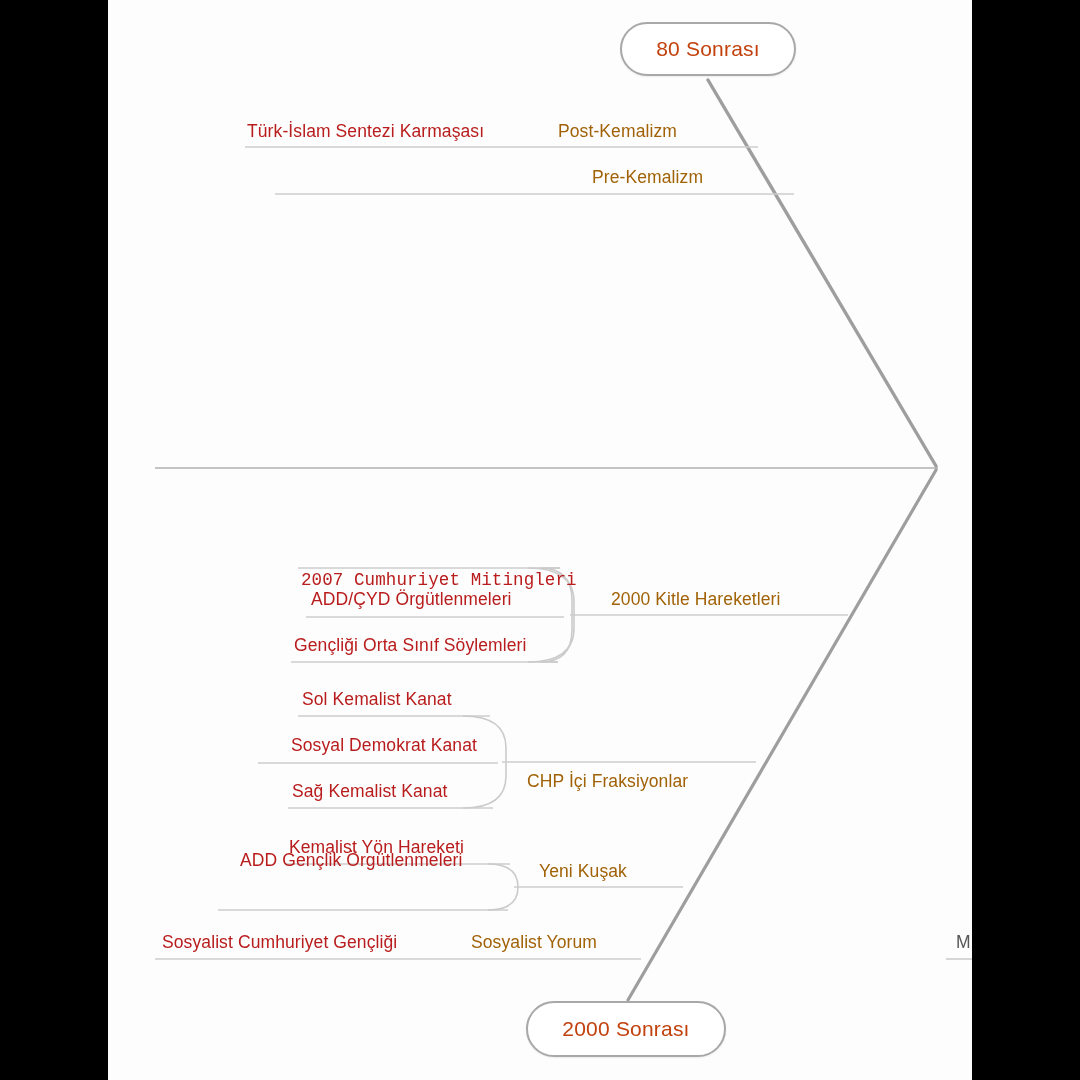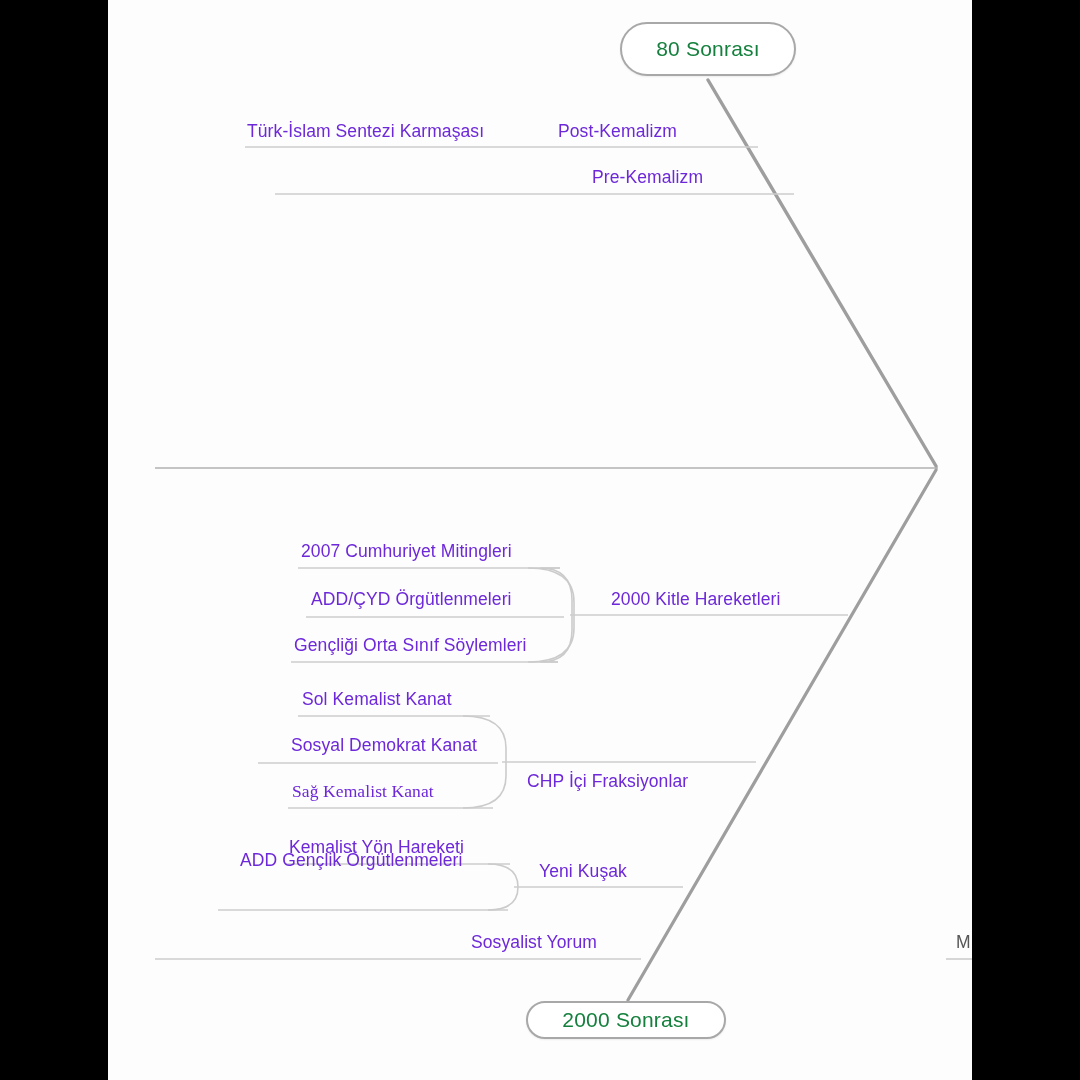--- a/index.html
+++ b/index.html
@@ -37,39 +37,39 @@
     overflow: visible;
   }
 
   
   .node {
     position: absolute;
     display: flex; align-items: center; justify-content: center;
     border: 2px solid #a8a8a8;
     border-radius: 40px;
     background: #ffffff;
-    color: #15803d;
+    color: #c2410c;
     font-size: 21px;
     letter-spacing: .2px;
     z-index: 20;
     box-shadow: 0 1px 2px rgba(0,0,0,.07);
   }
   .node-top    { left: 512px; top: 22px;   width: 176px; height: 54px; }
-  .node-bottom { left: 418px; top: 1001px; width: 200px; height: 38px; }
+  .node-bottom { left: 418px; top: 1001px; width: 200px; height: 56px; }
 
   
   .lbl {
     position: absolute;
-    color: #6d28d9;
+    color: #b91c1c;
     font-size: 17.5px;
     white-space: nowrap;
     z-index: 15;
     letter-spacing: .1px;
   }
-  .lbl-cat { color: #6d28d9; }
+  .lbl-cat { color: #a16207; }
   .clip-right { color: #575757; }
 </style>
 </head>
 <body>
 
 <div id="stage">
 
   <div class="canvas">
 
     <svg viewBox="0 0 864 1080" preserveAspectRatio="none">
@@ -114,34 +114,35 @@
     </div>
     <div class="node node-bottom">
       <span>2000 Sonrası</span>
     </div>
 
     <div class="lbl" style="left:139px; top:121px;">Türk-İslam Sentezi Karmaşası</div>
     <div class="lbl lbl-cat" style="left:450px; top:121px;">Post-Kemalizm</div>
 
     <div class="lbl lbl-cat" style="left:484px; top:167px;">Pre-Kemalizm</div>
 
-    <div class="lbl" style="left:193px; top:541px;">2007 Cumhuriyet Mitingleri</div>
+    <div class="lbl" style="left:193px; top:570px;font-family:Liberation Mono, monospace;">2007 Cumhuriyet Mitingleri</div>
     <div class="lbl" style="left:203px; top:589px;">ADD/ÇYD Örgütlenmeleri</div>
     <div class="lbl" style="left:186px; top:635px;">Gençliği Orta Sınıf Söylemleri</div>
     <div class="lbl lbl-cat" style="left:503px; top:589px;">2000 Kitle Hareketleri</div>
 
     <div class="lbl" style="left:194px; top:689px;">Sol Kemalist Kanat</div>
     <div class="lbl" style="left:155px; top:735px;margin-left:28px;">Sosyal Demokrat Kanat</div>
-    <div class="lbl" style="left:184px; top:781px;font-family:Liberation Serif, serif;">Sağ Kemalist Kanat</div>
+    <div class="lbl" style="left:184px; top:781px;">Sağ Kemalist Kanat</div>
     <div class="lbl lbl-cat" style="left:419px; top:735px;margin-top:36px;">CHP İçi Fraksiyonlar</div>
 
     <div class="lbl" style="left:181px; top:837px;">Kemalist Yön Hareketi</div>
     <div class="lbl" style="left:132px; top:850px;">ADD Gençlik Örgütlenmeleri</div>
     <div class="lbl lbl-cat" style="left:431px; top:861px;">Yeni Kuşak</div>
 
+    <div class="lbl" style="left:54px; top:932px;">Sosyalist Cumhuriyet Gençliği</div>
     <div class="lbl lbl-cat" style="left:363px; top:932px;">Sosyalist Yorum</div>
 
     <div class="lbl clip-right" style="left:848px; top:932px;">M</div>
   </div>
 
   <div class="bar-left"></div>
   <div class="bar-right"></div>
 </div>
 
 </body></html>

